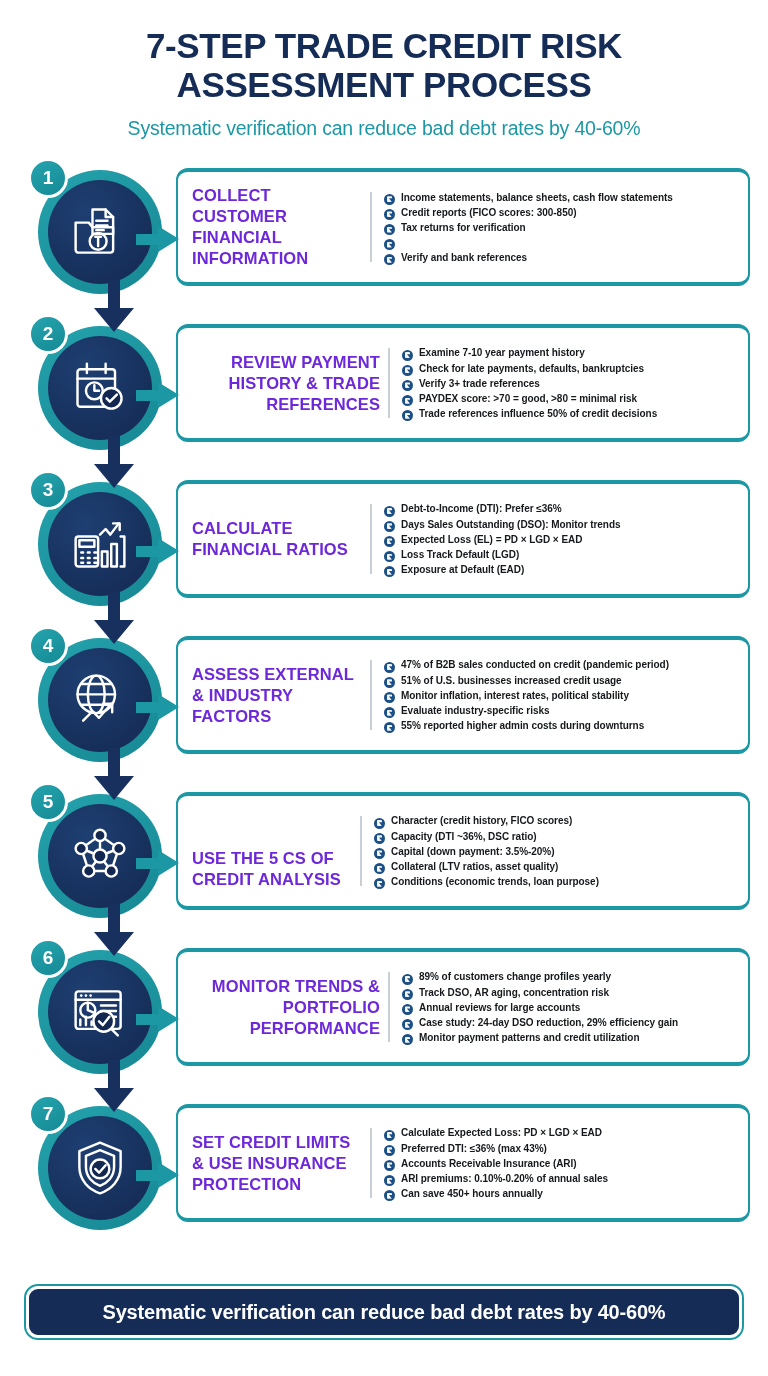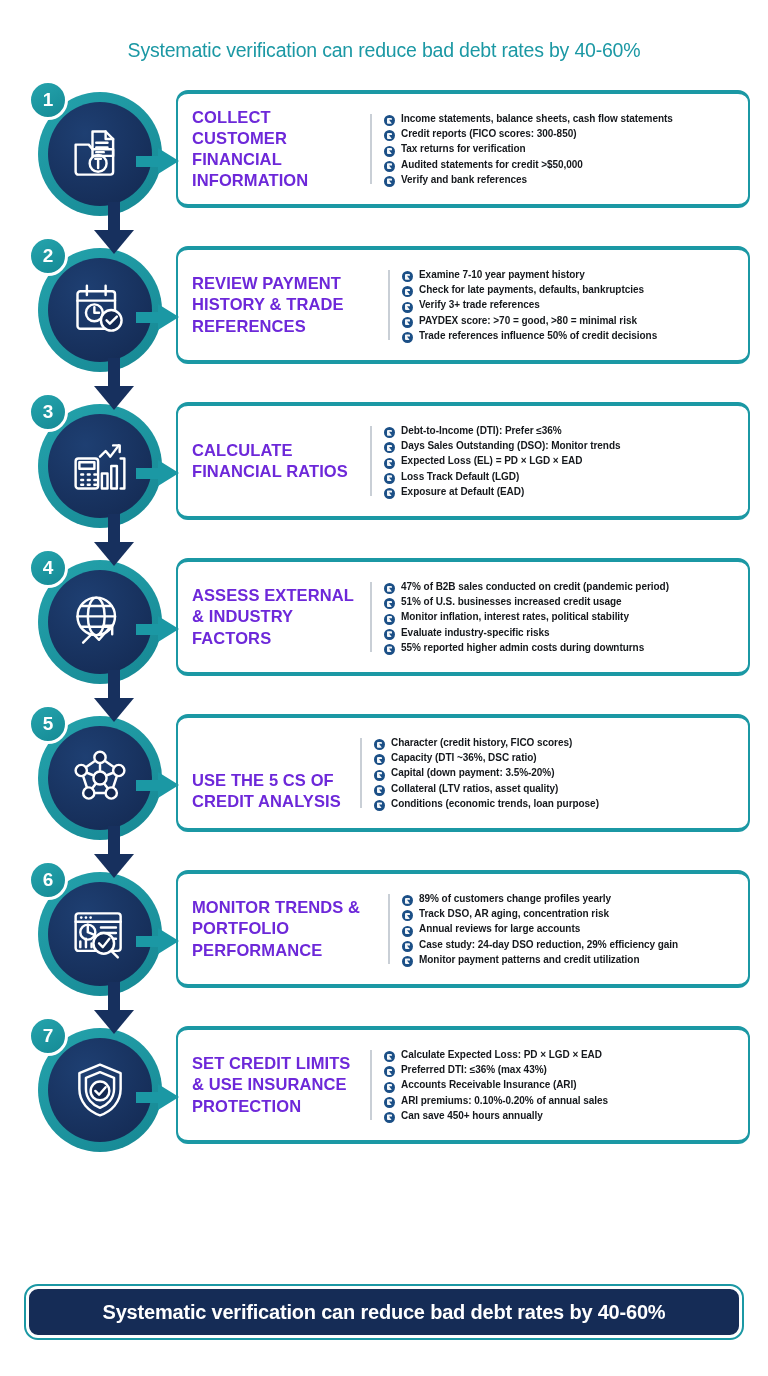--- a/index.html
+++ b/index.html
@@ -142,40 +142,44 @@
   }
   .dot::after{
     content:"";position:absolute;left:3px;top:2.5px;
     width:5px;height:6px;border-radius:1px;
     background:#ffffff;
     clip-path:polygon(0 0,100% 0,100% 35%,40% 35%,100% 100%,0 100%);
     opacity:.95;
   }
 
   
-  .card-title.wide{flex-basis:196px;width:196px;}
+  .card-title.wide{flex-basis:196px;width:196px;text-align:right;}
   .card-title.narrow{flex-basis:168px;width:168px;margin-top:36px;}
 
   
   .footer{
     position:absolute;left:26px;right:26px;bottom:38px;
     height:52px;border-radius:12px;
     background:#152C56;
     border:3px solid #ffffff;
     outline:2px solid var(--teal);
     display:flex;align-items:center;justify-content:center;
     color:#ffffff;font-size:20px;font-weight:bold;letter-spacing:-0.2px;
   }
 </style>
 </head>
 <body>
 
 <div class="page">
 
   <div class="header">
+    <h1 class="title">
+      <span>7-STEP TRADE CREDIT RISK</span><br>
+      <span>ASSESSMENT PROCESS</span>
+    </h1>
     <div class="subtitle">Systematic verification can reduce bad debt rates by 40-60%</div>
   </div>
 
   <div class="steps" id="steps-root">
       <div class="step">
         <div class="node">
           <div class="ring"></div>
      <div class="disc">
             <svg viewBox="0 0 64 64" fill="none" stroke="#fff" stroke-width="2.6" stroke-linecap="round" stroke-linejoin="round">
       <path d="M24 8h14l8 8v18H24z"></path>
@@ -207,21 +211,20 @@
             <div class="bullet">
               <span class="dot"></span>
               <span>Credit reports (FICO scores: 300-850)</span>
             </div>
             <div class="bullet">
               <span class="dot"></span>
               <span>Tax returns for verification</span>
             </div>
             <div class="bullet">
               <span class="dot"></span>
-              <span>Audited statements for credit &gt;$50,000</span>
             </div>
             <div class="bullet">
               <span class="dot"></span>
               <span>Verify and bank references</span>
             </div>
           </div>
         </div>
       </div>
       <div class="step">
         <div class="node">

